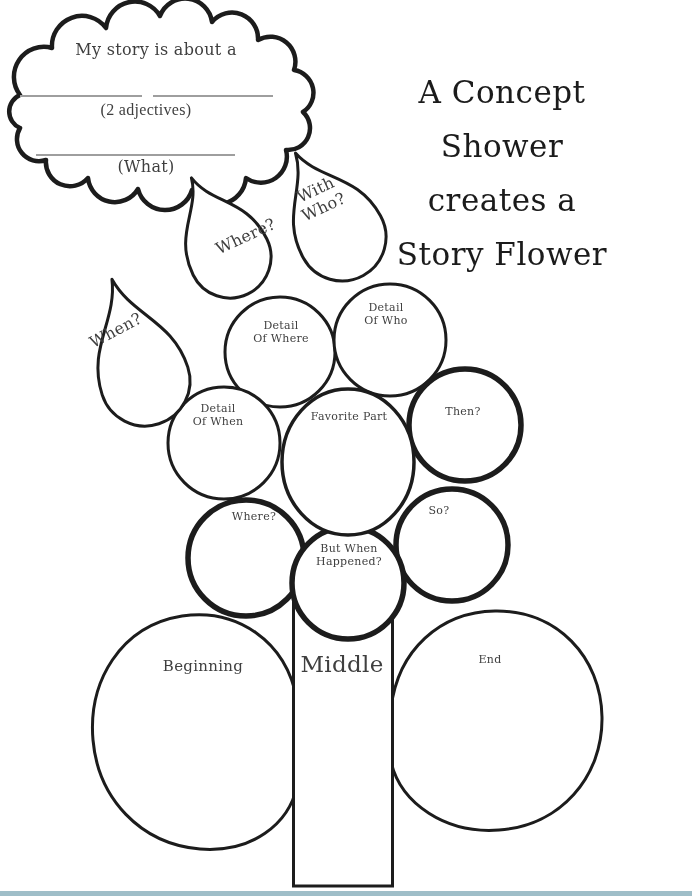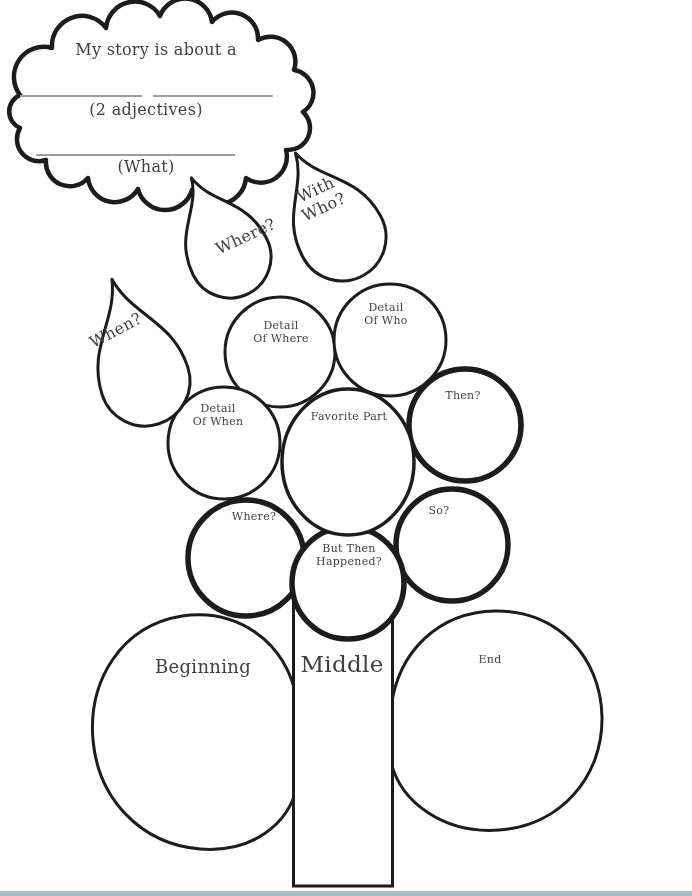--- a/index.html
+++ b/index.html
@@ -91,43 +91,48 @@
       <path d="M 0,-88 C -7,-55 -41,-45 -41,0 A 41 41 0 1 0 41,0 C 41,-45 7,-55 0,-88 Z" fill="#ffffff" stroke="#1c1c1c" stroke-width="3" stroke-linejoin="round"></path>
     </g>
     <g transform="translate(342,237) rotate(-29)">
       <path d="M 0,-96 C -8,-60 -44,-48 -44,0 A 44 44 0 1 0 44,0 C 44,-48 8,-60 0,-96 Z" fill="#ffffff" stroke="#1c1c1c" stroke-width="3" stroke-linejoin="round"></path>
     </g>
     <g transform="translate(145,381) rotate(-18)">
       <path d="M 0,-107 C -8,-66 -45,-49 -45,0 A 45 45 0 1 0 45,0 C 45,-49 8,-66 0,-107 Z" fill="#ffffff" stroke="#1c1c1c" stroke-width="3" stroke-linejoin="round"></path>
     </g>
   </svg>
 
+  <div class="title">
+    <div>A Concept Shower</div>
+    <div>creates a</div>
+    <div>Story Flower</div>
+  </div>
 
   <div class="labels">
     <div class="lbl small" style="left:156px;top:50px;">My story is about a</div>
-    <div class="lbl small" style="left:146px;top:110px;">(2 adjectives)</div>
+    <div class="lbl small" style="left:146px;top:110px;font-family:Liberation Serif, serif;">(2 adjectives)</div>
     <div class="lbl small" style="left:146px;top:167px;">(What)</div>
 
     <div class="lbl small rot25" style="left:246px;top:237px;">Where?</div>
     <div class="lbl small rot25" style="left:320px;top:199px;">With
 Who?</div>
     <div class="lbl small rot28" style="left:116px;top:331px;">When?</div>
 
     <div class="lbl" style="left:281px;top:333px;">Detail
 Of Where</div>
     <div class="lbl" style="left:386px;top:315px;">Detail
 Of Who</div>
-    <div class="lbl" style="left:463px;top:396px;">Then?</div>
+    <div class="lbl" style="left:463px;top:412px;">Then?</div>
     <div class="lbl" style="left:218px;top:416px;">Detail
 Of When</div>
     <div class="lbl" style="left:349px;top:417px;">Favorite Part</div>
     <div class="lbl" style="left:254px;top:517px;">Where?</div>
     <div class="lbl" style="left:439px;top:511px;">So?</div>
-    <div class="lbl" style="left:349px;top:556px;">But Then
+    <div class="lbl" style="left:349px;top:556px;">But When
 Happened?</div>
 
-    <div class="lbl" style="left:203px;top:667px;font-size:18px;">Beginning</div>
+    <div class="lbl" style="left:203px;top:667px;font-size:15px;">Beginning</div>
     <div class="lbl" style="left:342px;top:665px;font-size:23px;">Middle</div>
     <div class="lbl" style="left:490px;top:652px;margin-top:8px;">End</div>
   </div>
 
   <div class="bottom-edge"></div>
 </div>
 
 </body></html>

